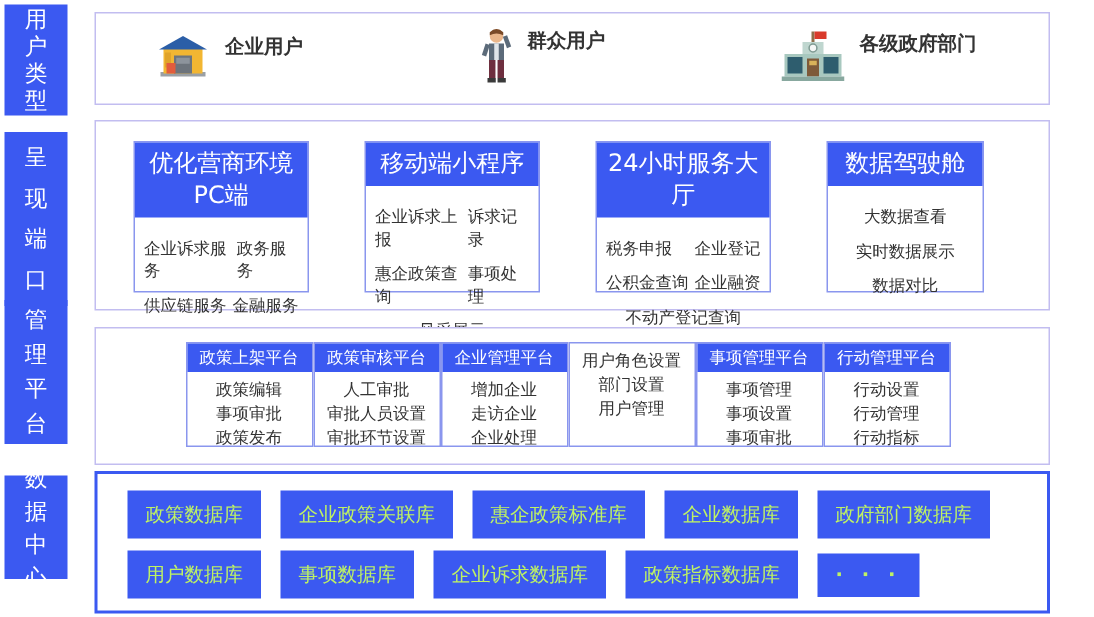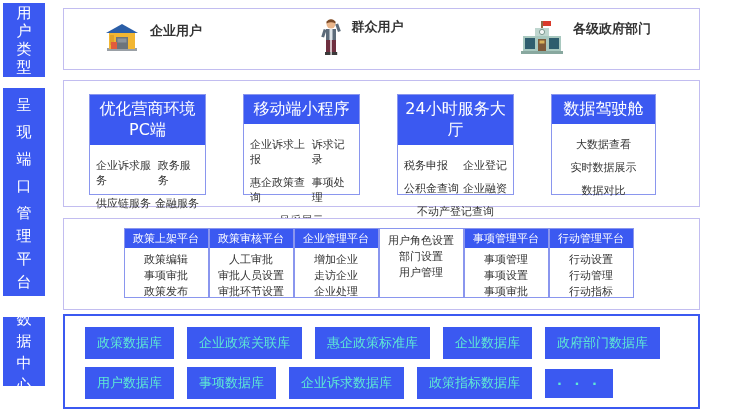--- a/index.html
+++ b/index.html
@@ -60,21 +60,21 @@
 
   
   .mgmt-card { width: 85px; height: 70px; }
   .mgmt-card .card-head { font-size: 11px; padding: 2px 1px; }
   .mgmt-body { padding: 4px 2px; }
   .mgmt-item { font-size: 11px; line-height: 16px; text-align: center; color: #333; }
 
   
   .chip-row { display: flex; gap: 13px; margin-bottom: 8px; align-items: center; }
   .chip {
-    background: #3b59f1; color: #5eead4; font-size: 13px;
+    background: #3b59f1; color: #bef264; font-size: 13px;
     padding: 7px 12px; white-space: nowrap; text-align: right;
   }
   .chip.dots { min-width: 66px; letter-spacing: 4px; font-weight: bold; }
 </style>
 </head>
 <body>
 
 <div class="page">
 
   <div class="rail-box rail-1">

